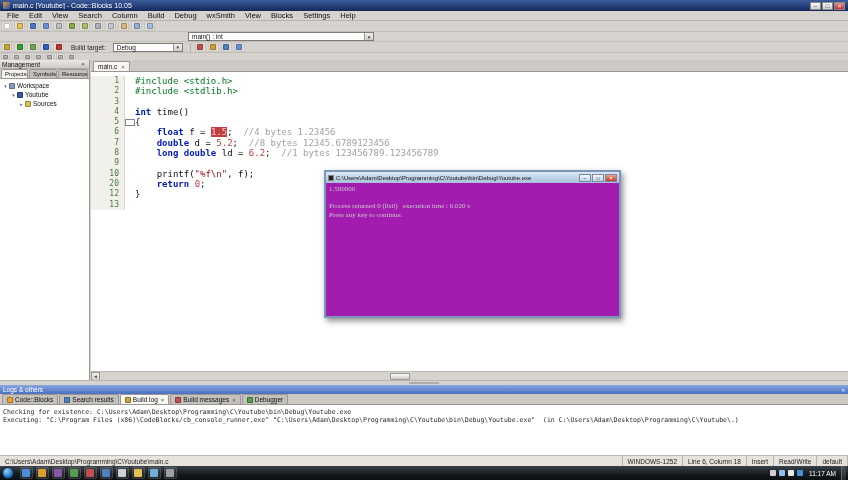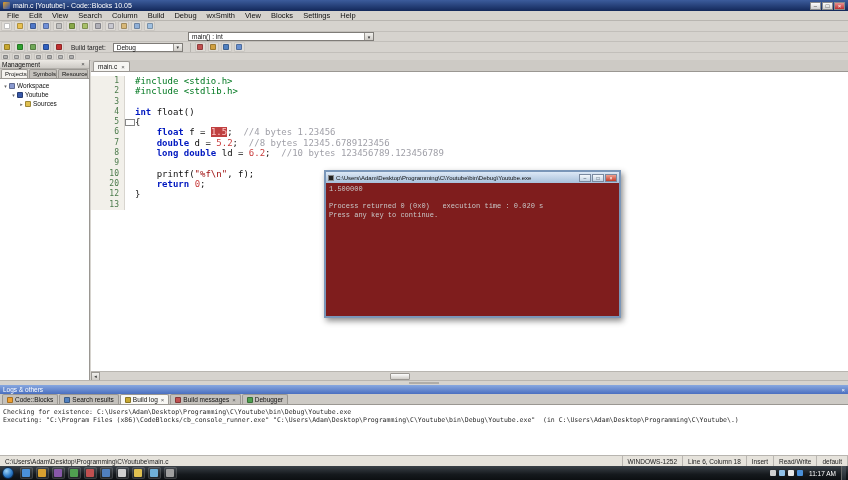--- a/index.html
+++ b/index.html
@@ -69,21 +69,21 @@
   .hs-arrow{width:9px;height:9px;background:linear-gradient(#f0efec,#cfccc7);border:1px solid #9a9792;font-size:5px;display:flex;align-items:center;justify-content:center;color:#333}
   .hs-thumb{width:20px;height:7px;background:linear-gradient(#fdfdfd,#cfccc7);border:1px solid #9a9792;margin-left:290px;border-radius:1px}
 
   
   .console{position:absolute;left:324px;top:170px;width:297px;height:148px;border:2px solid #7a96b8;box-shadow:2px 3px 6px rgba(0,0,0,.45);background:#000;z-index:30}
   .cons-title{height:11px;background:linear-gradient(#dce8f6,#a8c0da);display:flex;align-items:center;padding:0 2px;font-size:6px;color:#111}
   .cons-title .cico{width:6px;height:6px;background:#222;border:1px solid #888;margin-right:2px}
   .cons-title .ct{flex:1;white-space:nowrap;overflow:hidden}
   .cbtn{width:12px;height:8px;margin-left:1px;border:1px solid #7a8aa0;background:linear-gradient(#f4f8fc,#c2d2e2);font-size:5px;line-height:6px;text-align:center;color:#234}
   .cbtn.close{background:linear-gradient(#f0a090,#c43c28);color:#fff}
-  .cons-body{position:absolute;left:0;right:0;top:11px;bottom:0;background:#7f1d1d;padding:2px 3px;font-family:Liberation Mono, monospace;font-size:7px;line-height:8.5px;color:#c8c8c8;white-space:pre;overflow:hidden}
+  .cons-body{position:absolute;left:0;right:0;top:11px;bottom:0;background:#a21caf;padding:2px 3px;font-family:Liberation Serif, serif;font-size:7px;line-height:8.5px;color:#c8c8c8;white-space:pre;overflow:hidden}
 
   
   .splitter{position:absolute;left:0;right:0;top:380px;height:5px;background:#d6d3ce;border-top:1px solid #b8b5b0;display:flex;justify-content:center;align-items:center}
   .splitter .grip{width:30px;height:2px;background:#b0ada8}
 
   
   .logs{position:absolute;left:0;right:0;top:385px;height:70px;background:#d6d3ce;display:flex;flex-direction:column}
   .logs-cap{height:9px;background:linear-gradient(#88a8e0,#4a6fc0);color:#fff;display:flex;align-items:center;padding:0 3px;font-size:6.5px}
   .logs-cap .cap{flex:1}
   .logs-cap .lx{font-size:6px}
@@ -280,25 +280,25 @@
   <div class="ed-tabs">
     <span class="ed-tab">
       <span>main.c</span>
       <span class="x">×</span>
     </span>
   </div>
   <div class="ed-body">
       <div class="code-line"><span class="ln">1</span><span class="fold"></span><span class="lt"><span class="pre">#include &lt;stdio.h&gt;</span></span></div>
       <div class="code-line"><span class="ln">2</span><span class="fold"></span><span class="lt"><span class="pre">#include &lt;stdlib.h&gt;</span></span></div>
       <div class="code-line"><span class="ln">3</span><span class="fold"></span><span class="lt"></span></div>
-      <div class="code-line"><span class="ln">4</span><span class="fold"></span><span class="lt"><span class="kw">int</span><span class="pln"> float()</span></span></div>
+      <div class="code-line"><span class="ln">4</span><span class="fold"></span><span class="lt"><span class="kw">int</span><span class="pln"> time()</span></span></div>
       <div class="code-line"><span class="ln">5</span><span class="fold foldbox">-</span><span class="lt"><span class="pln">{</span></span></div>
       <div class="code-line"><span class="ln">6</span><span class="fold"></span><span class="lt"><span class="pln">    </span><span class="kw">float</span><span class="pln"> f = </span><span class="sel">1.5</span><span class="pln">;  </span><span class="cmt">//4 bytes 1.23456</span></span></div>
       <div class="code-line"><span class="ln">7</span><span class="fold"></span><span class="lt"><span class="pln">    </span><span class="kw">double</span><span class="pln"> d = </span><span class="num">5.2</span><span class="pln">;  </span><span class="cmt">//8 bytes 12345.6789123456</span></span></div>
-      <div class="code-line"><span class="ln">8</span><span class="fold"></span><span class="lt"><span class="pln">    </span><span class="kw">long double</span><span class="pln"> ld = </span><span class="num">6.2</span><span class="pln">;  </span><span class="cmt">//10 bytes 123456789.123456789</span></span></div>
+      <div class="code-line"><span class="ln">8</span><span class="fold"></span><span class="lt"><span class="pln">    </span><span class="kw">long double</span><span class="pln"> ld = </span><span class="num">6.2</span><span class="pln">;  </span><span class="cmt">//1 bytes 123456789.123456789</span></span></div>
       <div class="code-line"><span class="ln">9</span><span class="fold"></span><span class="lt"></span></div>
       <div class="code-line"><span class="ln">10</span><span class="fold"></span><span class="lt"><span class="pln">    printf(</span><span class="str">"%f\n"</span><span class="pln">, f);</span></span></div>
       <div class="code-line"><span class="ln">20</span><span class="fold"></span><span class="lt"><span class="pln">    </span><span class="kw">return</span><span class="pln"> </span><span class="num">0</span><span class="pln">;</span></span></div>
       <div class="code-line"><span class="ln">12</span><span class="fold"></span><span class="lt"><span class="pln">}</span></span></div>
       <div class="code-line"><span class="ln">13</span><span class="fold"></span><span class="lt"></span></div>
     </div>
   <div class="hscroll">
     <span class="hs-arrow">◂</span>
     <span class="hs-thumb"></span>
   </div>

